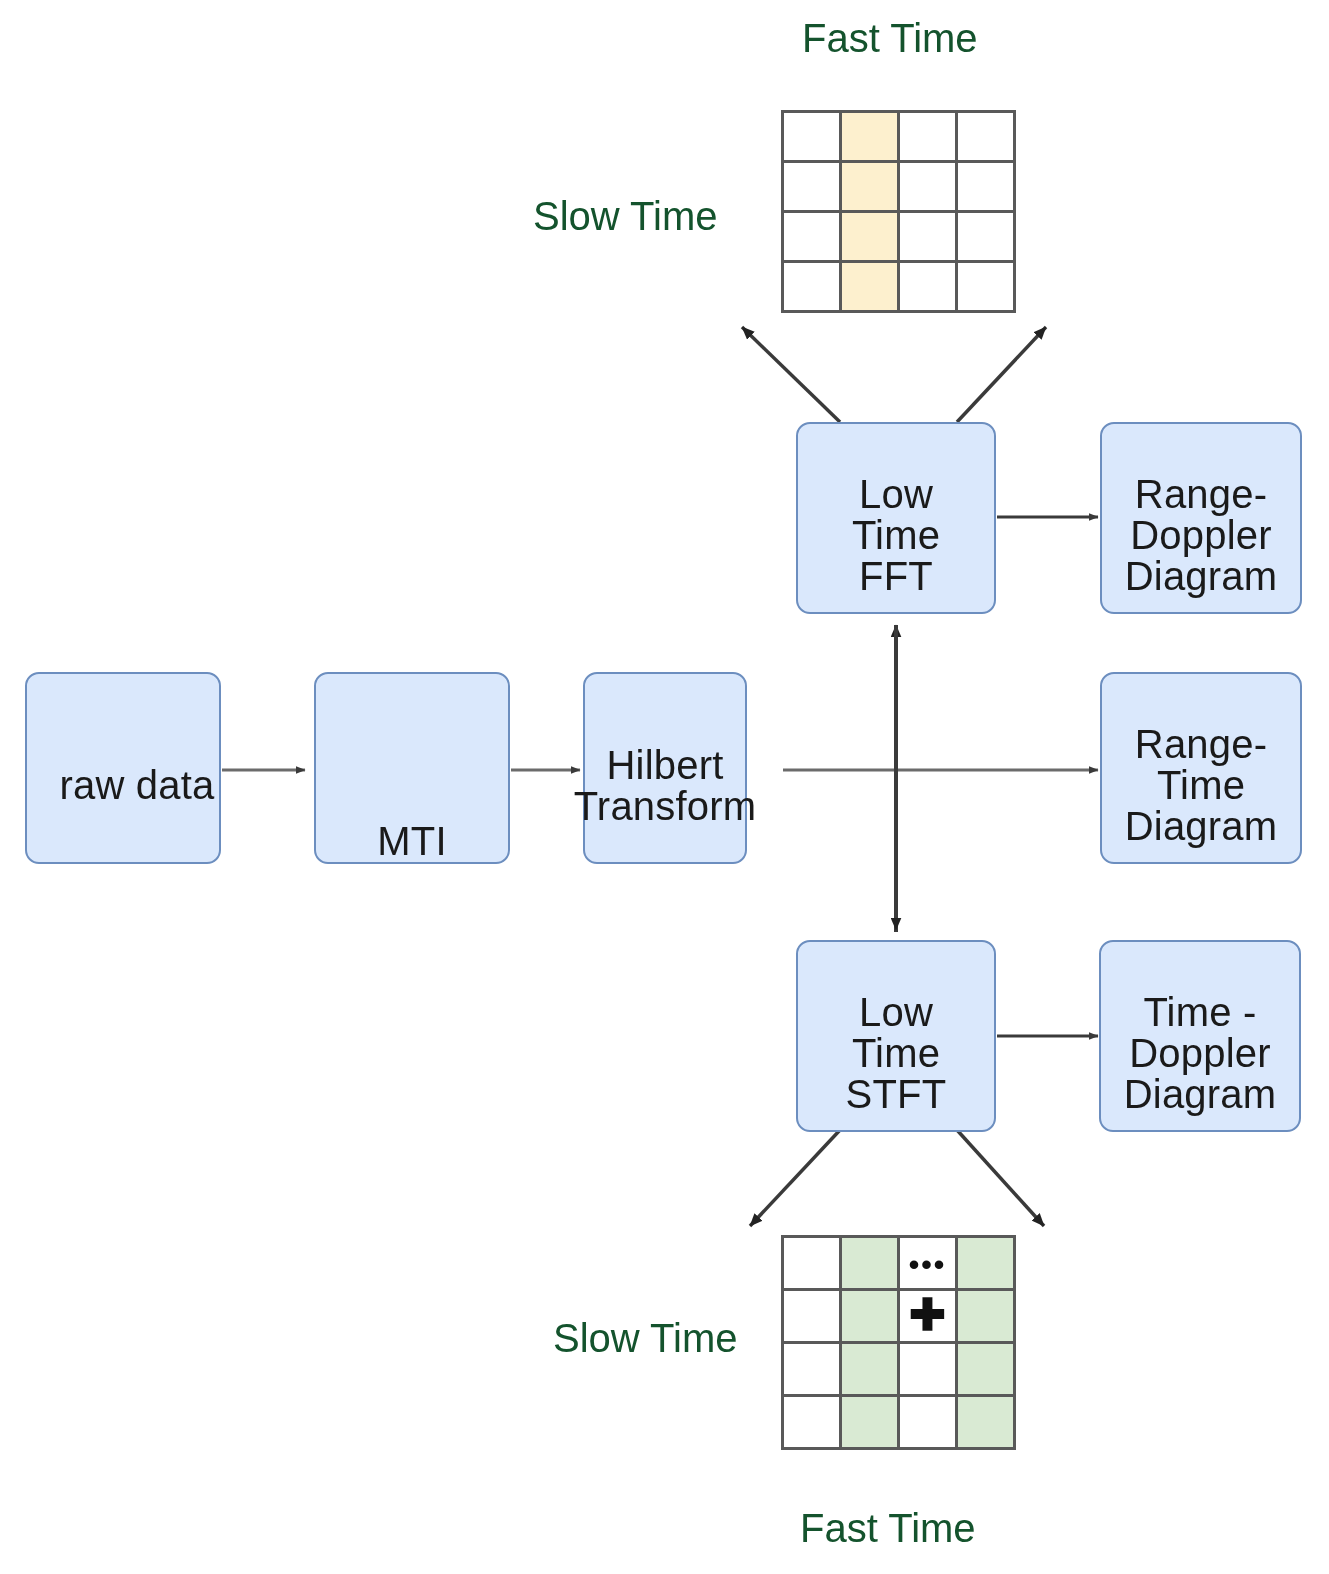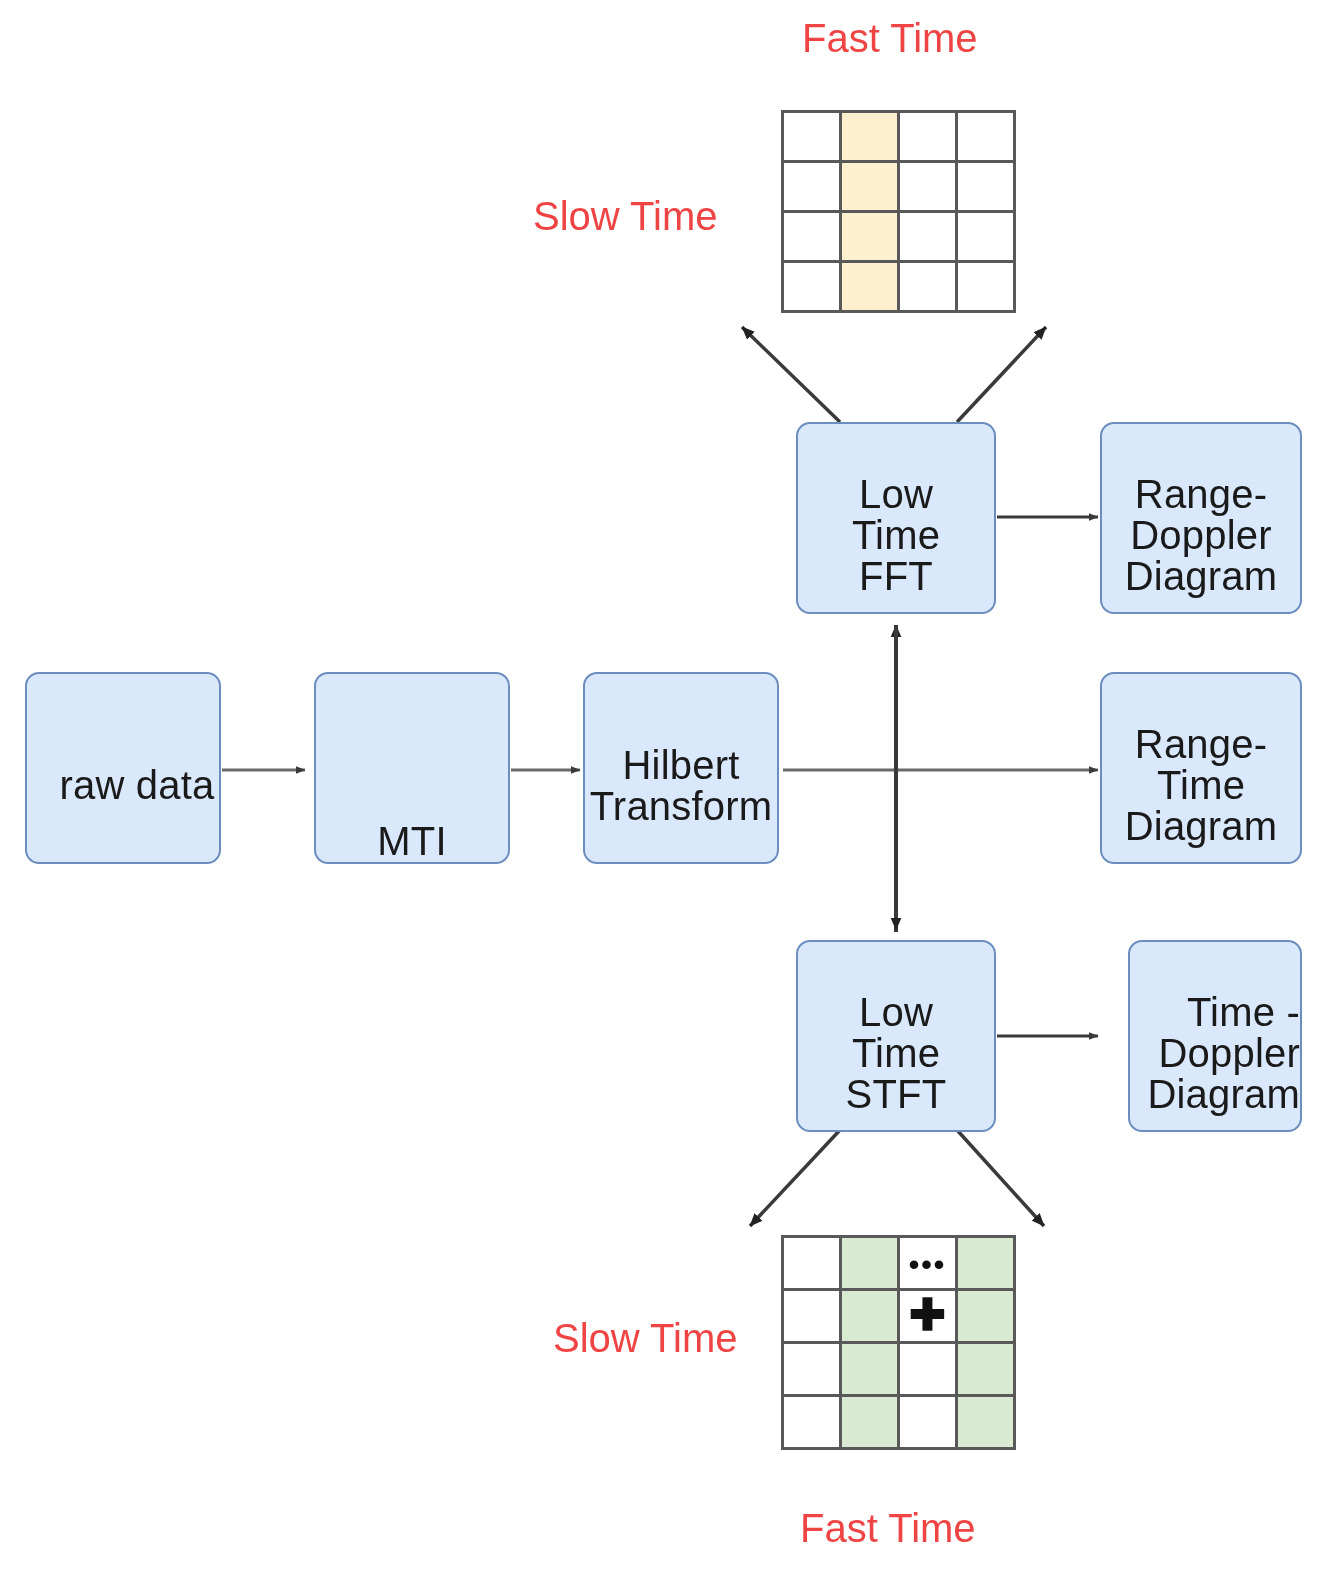--- a/index.html
+++ b/index.html
@@ -38,21 +38,21 @@
   .pbox .lbl {
     display: block;
     white-space: pre-line;
     width: 130%;
     margin-top: 35px;
   }
 
   
   .tlabel {
     position: absolute;
-    color: #ef4444;
+    color: #14532d;
     font-size: 40px;
     line-height: 1;
     white-space: nowrap;
     z-index: 5;
   }
 
   
   .grid {
     position: absolute;
     display: grid;
@@ -171,21 +171,21 @@
     </div>
 
   <div class="pbox" style="left:25px; top:672px; width:196px; height:192px;padding-left:28px;">
     <span class="lbl">raw data</span>
   </div>
 
   <div class="pbox" style="left:314px; top:672px; width:196px; height:192px;align-items:flex-end;">
     <span class="lbl">MTI</span>
   </div>
 
-  <div class="pbox" style="left:583px; top:672px; width:196px; height:192px;">
+  <div class="pbox" style="left:583px; top:672px; width:164px; height:192px;">
     <span class="lbl">Hilbert
 Transform</span>
   </div>
 
   <div class="pbox" style="left:796px; top:422px; width:200px; height:192px;">
     <span class="lbl">Low
 Time
 FFT</span>
   </div>
 
@@ -200,21 +200,21 @@
 Doppler
 Diagram</span>
   </div>
 
   <div class="pbox" style="left:1100px; top:672px; width:202px; height:192px;">
     <span class="lbl">Range-
 Time
 Diagram</span>
   </div>
 
-  <div class="pbox" style="left:1128px; top:940px; width:174px; height:192px;text-align:right;">
+  <div class="pbox" style="left:1099px; top:940px; width:202px; height:192px;">
     <span class="lbl">Time -
 Doppler
 Diagram</span>
   </div>
 
   <div class="tlabel" style="left:553px; top:1318px;">Slow Time</div>
 
   <div class="grid" id="bottom-grid" style="left:781px; top:1235px; grid-template-columns:repeat(4,58px); grid-template-rows:repeat(4,53px);">
       <div class="cell"></div>
       <div class="cell hl-green"></div>

